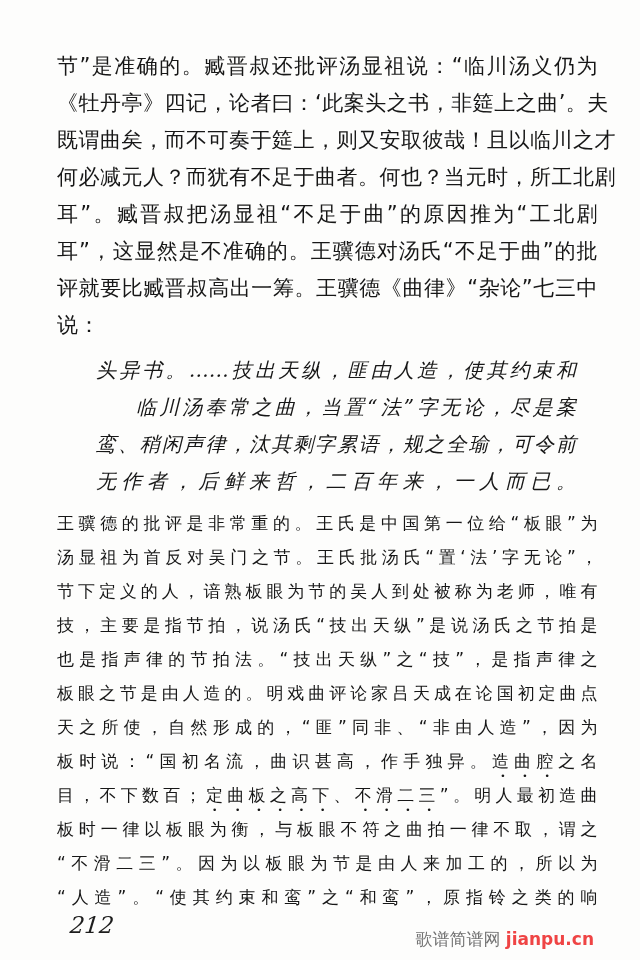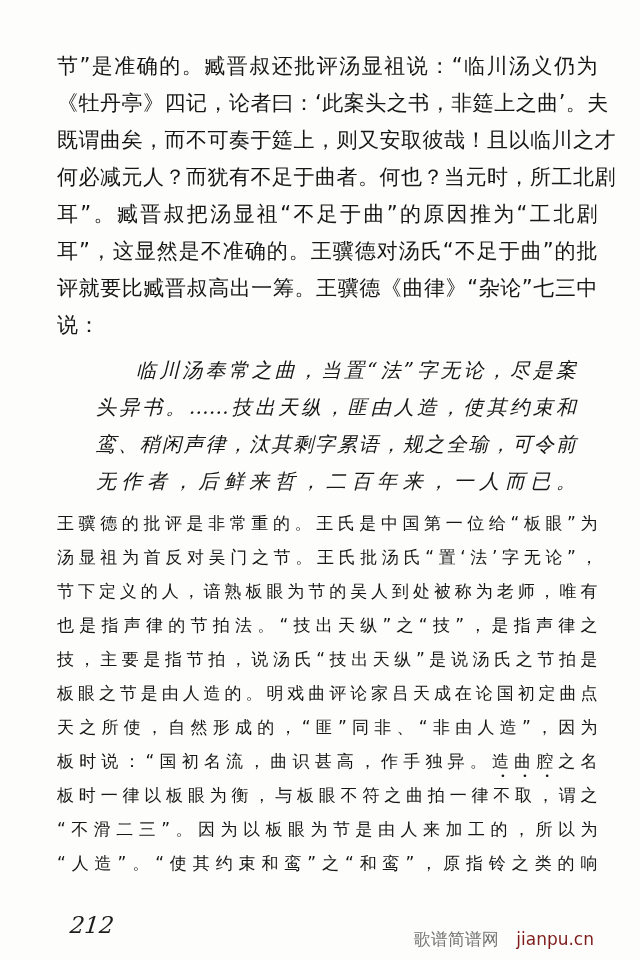--- a/index.html
+++ b/index.html
@@ -67,54 +67,55 @@
     color: #1d1d1d;
     transform: skewX(-6deg);
   }
   .watermark {
     position: absolute;
     right: 46px; top: 928px;
     font-size: 17px;
     white-space: nowrap;
   }
   .watermark .wm-cn { color: #737373; }
-  .watermark .wm-site { color: #7f1d1d; font-weight: normal; margin-left: 12px; }
+  .watermark .wm-site { color: #ef4444; font-weight: bold; margin-left: 0; }
 </style>
 </head>
 <body>
 
 <div class="page">
 
   <div id="para1" class="block">
       <div class="line main-line"><span>节”是准确的。臧晋叔还批评汤显祖说：“临川汤义仍为</span></div>
       <div class="line main-line"><span>《牡丹亭》四记，论者曰：‘此案头之书，非筵上之曲’。夫</span></div>
       <div class="line main-line"><span>既谓曲矣，而不可奏于筵上，则又安取彼哉！且以临川之才</span></div>
       <div class="line main-line"><span>何必减元人？而犹有不足于曲者。何也？当元时，所工北剧</span></div>
       <div class="line main-line"><span>耳”。臧晋叔把汤显祖“不足于曲”的原因推为“工北剧</span></div>
       <div class="line main-line"><span>耳”，这显然是不准确的。王骥德对汤氏“不足于曲”的批</span></div>
       <div class="line main-line"><span>评就要比臧晋叔高出一筹。王骥德《曲律》“杂论”七三中</span></div>
       <div class="line main-line nj"><span>说：</span></div>
     </div>
 
   <div id="quote" class="block">
+      <div class="line quote-line"><span>头异书。……技出天纵，匪由人造，使其约束和</span></div>
       <div class="line quote-line indent"><span>临川汤奉常之曲，当置“法”字无论，尽是案</span></div>
-      <div class="line quote-line"><span>头异书。……技出天纵，匪由人造，使其约束和</span></div>
       <div class="line quote-line"><span>鸾、稍闲声律，汰其剩字累语，规之全瑜，可令前</span></div>
       <div class="line quote-line"><span>无作者，后鲜来哲，二百年来，一人而已。</span></div>
     </div>
 
   <div id="para2" class="block">
       <div class="line p2-line"><span>王骥德的批评是非常重的。王氏是中国第一位给“板眼”为</span></div>
       <div class="line p2-line"><span>汤显祖为首反对吴门之节。王氏批汤氏“置‘法’字无论”，</span></div>
       <div class="line p2-line"><span>节下定义的人，谙熟板眼为节的吴人到处被称为老师，唯有</span></div>
+      <div class="line p2-line"><span>技，主要是指节拍，说汤氏“技出天纵”是说汤氏之节拍是</span></div>
       <div class="line p2-line"><span>也是指声律的节拍法。“技出天纵”之“技”，是指声律之</span></div>
-      <div class="line p2-line"><span>技，主要是指节拍，说汤氏“技出天纵”是说汤氏之节拍是</span></div>
       <div class="line p2-line"><span>板眼之节是由人造的。明戏曲评论家吕天成在论国初定曲点</span></div>
       <div class="line p2-line"><span>天之所使，自然形成的，“匪”同非、“非由人造”，因为</span></div>
       <div class="line p2-line"><span>板时说：“国初名流，曲识甚高，作手独异。</span><span class="em">造曲腔</span><span>之名</span></div>
+      <div class="line p2-line"><span>目，不下数百；</span><span class="em">定曲板之高下</span><span>、</span><span class="em">不滑二三</span><span>”。明人最初造曲</span></div>
       <div class="line p2-line"><span>板时一律以板眼为衡，与板眼不符之曲拍一律不取，谓之</span></div>
       <div class="line p2-line"><span>“不滑二三”。因为以板眼为节是由人来加工的，所以为</span></div>
       <div class="line p2-line"><span>“人造”。“使其约束和鸾”之“和鸾”，原指铃之类的响</span></div>
     </div>
 
   <div class="page-number">212</div>
 
   <div class="watermark">
     <span class="wm-cn">歌谱简谱网</span>
     <span class="wm-site">jianpu.cn</span>

